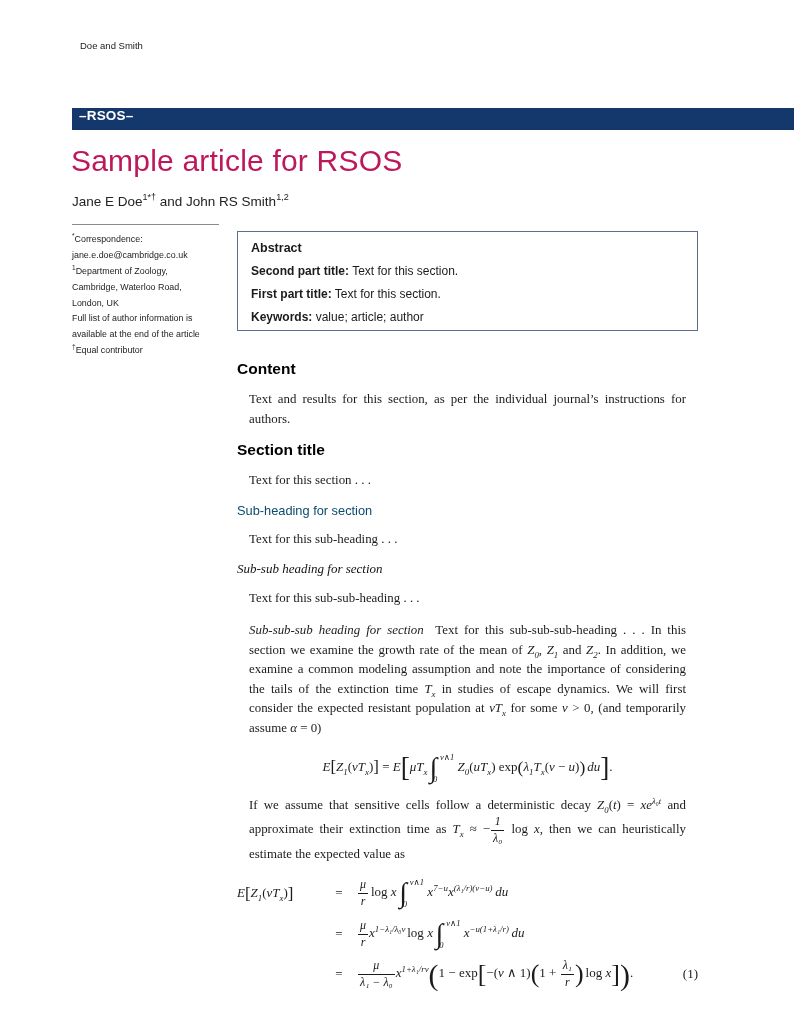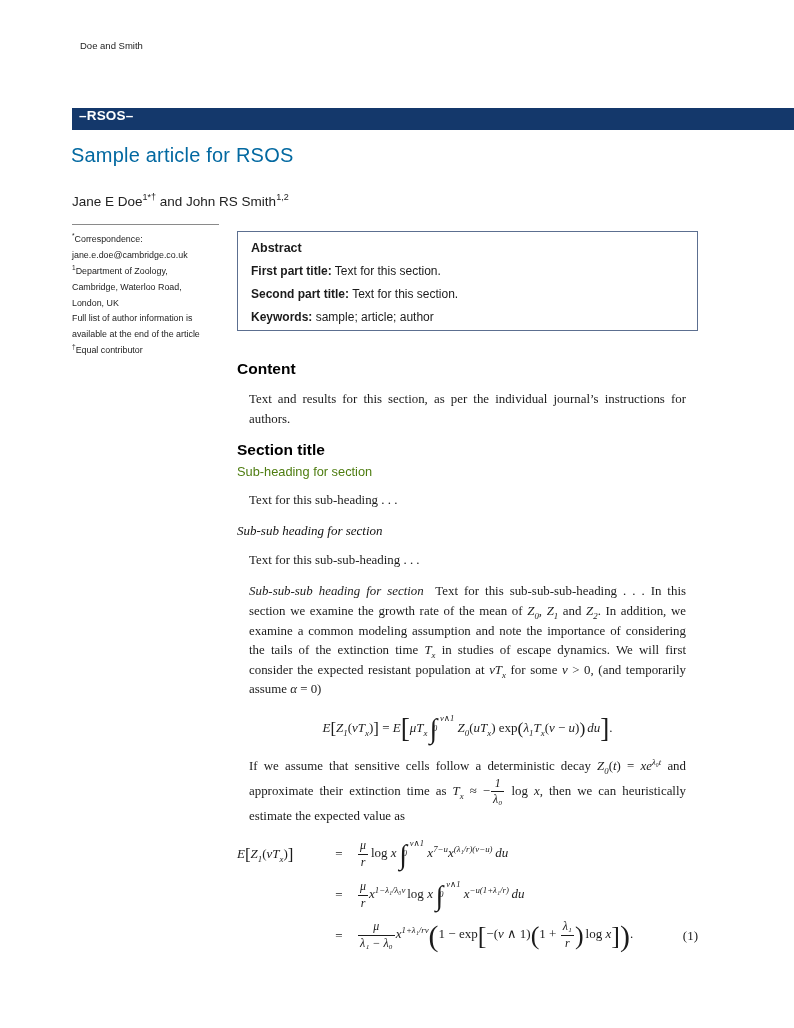--- a/index.html
+++ b/index.html
@@ -18,21 +18,21 @@
     position:absolute; left:72px; top:108px; width:733px; height:22px;
     background:var(--banner_bg,#14386B); display:flex; align-items:flex-start;
   }
   .banner-label {
     font-family:"Liberation Sans",sans-serif; font-weight:bold;
     font-size:13.5px; color:#ffffff; padding-left:7px; letter-spacing:0.2px;
   }
   .title {
     position:absolute; left:71px; top:144px; width:620px;
     font-family:"Liberation Sans",sans-serif; font-weight:500;
-    font-size:20px; color:#0369a1; letter-spacing:0.2px;
+    font-size:30px; color:#be185d; letter-spacing:0.2px;
   }
   .authors {
     position:absolute; left:72px; top:192px;
     font-family:"Liberation Sans",sans-serif; font-size:13.5px; color:#222;
   }
   .authors sup { font-size:9px; }
 
   .sidebar {
     position:absolute; left:72px; top:224px; width:147px;
     border-top:1px solid #8a8a8a; padding-top:5px;
@@ -51,21 +51,21 @@
   .ab-row b { font-weight:bold; }
 
   .main { position:absolute; left:237px; top:360px; width:461px; }
 
   h2.sec {
     font-family:"Liberation Sans",sans-serif; font-weight:bold;
     font-size:15.5px; color:#000; margin:0 0 5px;
   }
   h3.subsec {
     font-family:"Liberation Sans",sans-serif; font-weight:normal;
-    font-size:12.8px; color:#4d7c0f; margin:0 0 3px;
+    font-size:12.8px; color:#0c4a6e; margin:0 0 3px;
   }
   h4.subsubsec {
     font-style:italic; font-weight:normal; font-size:13px; color:#111;
     margin:0 0 3px;
   }
   p.body { font-size:12.9px; line-height:19.6px; margin:12px; }
   .just { text-align:justify; }
   .gap13 { margin-bottom:13px; }
   .gap24 { margin-bottom:24px; }
   .gap21 { margin-bottom:21px; }
@@ -78,21 +78,21 @@
   .math sub, .math sup { font-size:68%; font-style:italic; line-height:0; }
   .mfrac {
     display:inline-block; vertical-align:middle; text-align:center;
     font-style:italic; font-size:92%; line-height:1.15; margin:0 1px;
   }
   .mfrac .fn { display:block; padding:0 2px 1px; border-bottom:1px solid currentColor; }
   .mfrac .fd { display:block; padding:1px 2px 0; }
   .mint { display:inline-flex; vertical-align:middle; align-items:center; }
   .mint .isign { font-size:215%; font-style:normal; line-height:0.9; }
   .mint .ilims {
-    display:inline-flex; flex-direction:column; justify-content:flex-start;
+    display:inline-flex; flex-direction:column; justify-content:space-between;
     height:32px; font-size:8.5px; font-style:italic;
   }
   .mint .ihi { margin-left:3px; }
   .mint .ilo { margin-left:-4px; align-self:flex-start; }
   .mbig { font-style:normal; line-height:0.85; display:inline-block; }
 
   .eq-display {
     text-align:center; font-size:13px; margin:13px 0 2px; white-space:nowrap;
   }
   .eq-table { margin:10px 0 0 0; font-size:13px; }
@@ -124,31 +124,32 @@
     <div class="sb-line"><sup>1</sup><span>Department of Zoology,</span></div>
     <div class="sb-line"><sup></sup><span>Cambridge, Waterloo Road,</span></div>
     <div class="sb-line"><sup></sup><span>London, UK</span></div>
     <div class="sb-line"><sup></sup><span>Full list of author information is</span></div>
     <div class="sb-line"><sup></sup><span>available at the end of the article</span></div>
     <div class="sb-line"><sup>†</sup><span>Equal contributor</span></div>
   </aside>
 
   <section class="abstract-box">
     <div class="ab-title">Abstract</div>
+    <div class="ab-row"><b>Second part title:</b><span> Text for this section.</span></div>
     <div class="ab-row"><b>First part title:</b><span> Text for this section.</span></div>
-    <div class="ab-row"><b>Second part title:</b><span> Text for this section.</span></div>
-    <div class="ab-row"><b>Keywords:</b><span> sample; article; author</span></div>
+    <div class="ab-row"><b>Keywords:</b><span> value; article; author</span></div>
   </section>
 
   <main class="main">
 
     <h2 class="sec">Content</h2>
     <p class="body just gap13">Text and results for this section, as per the individual journal’s instructions for authors.</p>
 
     <h2 class="sec">Section title</h2>
+    <p class="body gap24">Text for this section . . .</p>
 
     <h3 class="subsec">Sub-heading for section</h3>
     <p class="body gap21">Text for this sub-heading . . .</p>
 
     <h4 class="subsubsec">Sub-sub heading for section</h4>
     <p class="body gap14">Text for this sub-sub-heading . . .</p>
 
     <p class="body just math para-math"><span class="m-it">Sub-sub-sub heading for section</span><span style="display: inline-block; width: 0.9em;"></span><span class="m-rm">Text for this sub-sub-sub-heading . . . In this section we examine the growth rate of the mean of </span><span class="m-it">Z</span><sub class="m-it">0</sub><span class="m-rm">, </span><span class="m-it">Z</span><sub class="m-it">1</sub><span class="m-rm"> and </span><span class="m-it">Z</span><sub class="m-it">2</sub><span class="m-rm">. In addition, we examine a common modeling assumption and note the importance of considering the tails of the extinction time </span><span class="m-it">T</span><sub class="m-it">x</sub><span class="m-rm"> in studies of escape dynamics. We will first consider the expected resistant population at </span><span class="m-it">vT</span><sub class="m-it">x</sub><span class="m-rm"> for some </span><span class="m-it">v</span><span class="m-rm"> &gt; 0, (and temporarily assume </span><span class="m-it">α</span><span class="m-rm"> = 0)</span></p>
 
     <div class="eq-display math"><span class="m-it">E</span><span class="mbig" style="font-size: 1.3em; vertical-align: middle;">[</span><span class="m-it">Z</span><sub class="m-it">1</sub><span class="m-rm">(</span><span class="m-it">vT</span><sub class="m-it">x</sub><span class="m-rm">)</span><span class="mbig" style="font-size: 1.3em; vertical-align: middle;">]</span><span class="m-rm"> = </span><span class="m-it">E</span><span class="mbig" style="font-size: 2.1em; vertical-align: middle;">[</span><span class="m-it">μT</span><sub class="m-it">x</sub><span style="display: inline-block; width: 0.15em;"></span><span class="mint">

